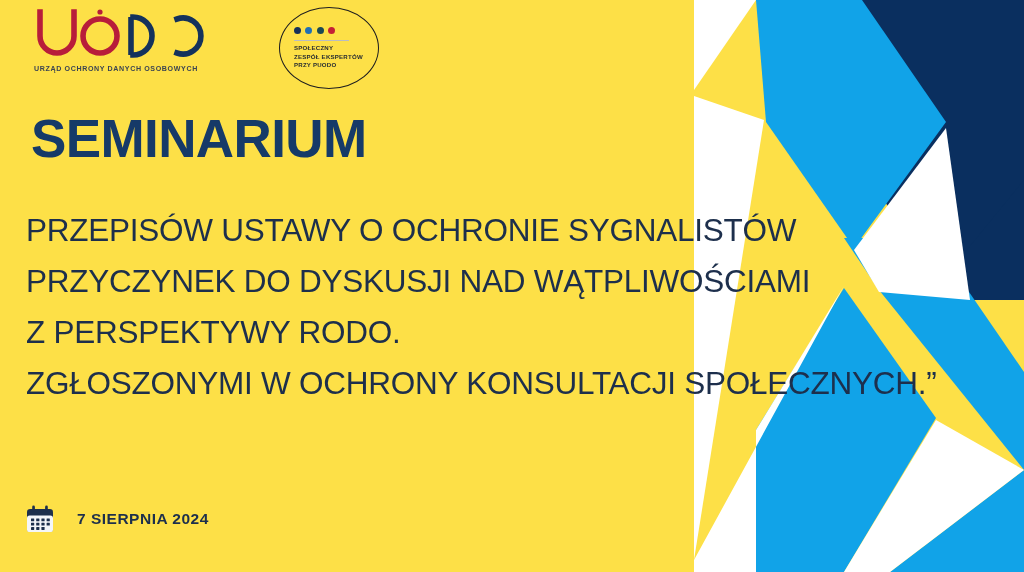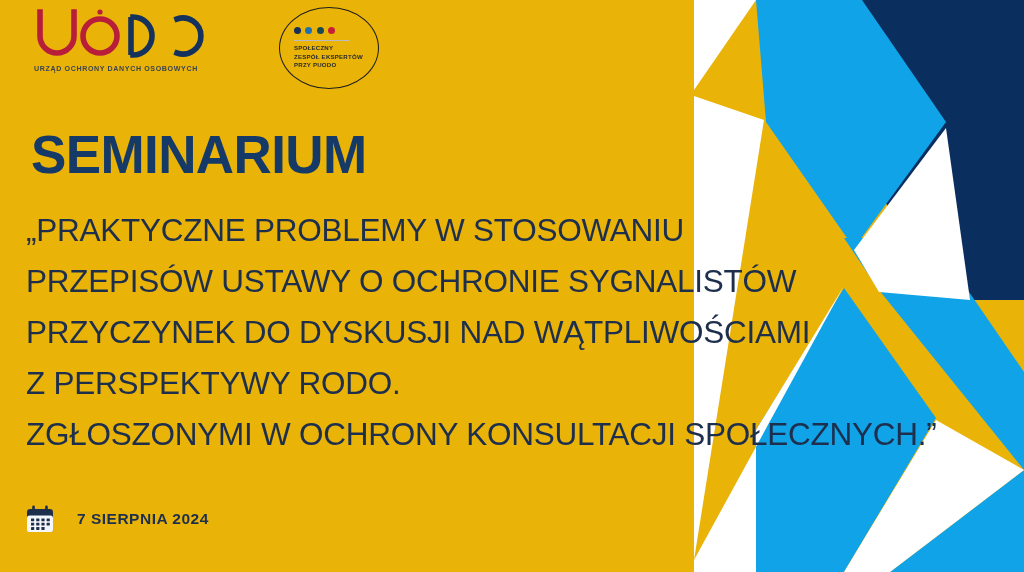--- a/index.html
+++ b/index.html
@@ -7,21 +7,21 @@
   html,body {
     width:1024px; height:572px;
     background:#ffffff;
     font-family:"Liberation Sans", sans-serif;
     overflow:hidden;
   }
 
   #poster {
     position:relative;
     width:1024px; height:572px;
-    background:#eab308;
+    background:#fde047;
     overflow:hidden;
   }
 
   
   #artwork {
     position:absolute;
     top:0; right:0;
     width:330px; height:572px;
     pointer-events:none;
   }
@@ -75,21 +75,21 @@
     font-size:6.1px; font-weight:bold;
     line-height:1.42;
     letter-spacing:0.22px;
     color:#1f2630;
     text-transform:uppercase;
   }
 
   
   #headline {
     position:absolute;
-    left:31px; top:128px;
+    left:31px; top:112px;
     font-size:53px;
     font-weight:bold;
     letter-spacing:-0.6px;
     color:#163a68;
     line-height:1;
   }
 
   
   #subject {
     position:absolute;
@@ -180,21 +180,20 @@
         <div>ZESPÓŁ EKSPERTÓW</div>
         <div>PRZY PUODO</div>
       </div>
     </div>
 
   </div>
 
   <div id="headline">SEMINARIUM</div>
 
   <div id="subject">
-    <div class="line">„PRAKTYCZNE PROBLEMY W STOSOWANIU</div>
     <div class="line">PRZEPISÓW USTAWY O OCHRONIE SYGNALISTÓW</div>
     <div class="line">PRZYCZYNEK DO DYSKUSJI NAD WĄTPLIWOŚCIAMI</div>
     <div class="line">Z PERSPEKTYWY RODO.</div>
     <div class="line">ZGŁOSZONYMI W OCHRONY KONSULTACJI SPOŁECZNYCH.”</div>
   </div>
 
   <div id="date-row">
     <svg class="cal-icon" viewBox="0 0 32 32" aria-hidden="true">
       <rect x="3" y="6" width="26" height="23" rx="3.2" fill="#1d2f4c"></rect>
       <rect x="3" y="12.5" width="26" height="16.5" rx="2.6" fill="#f4f6f9"></rect>

